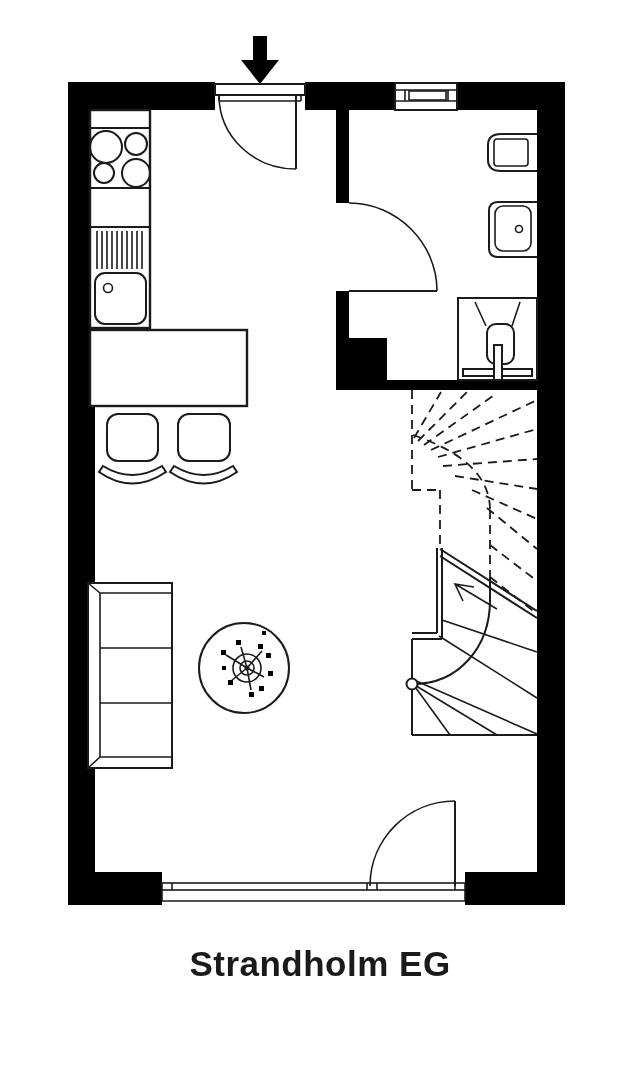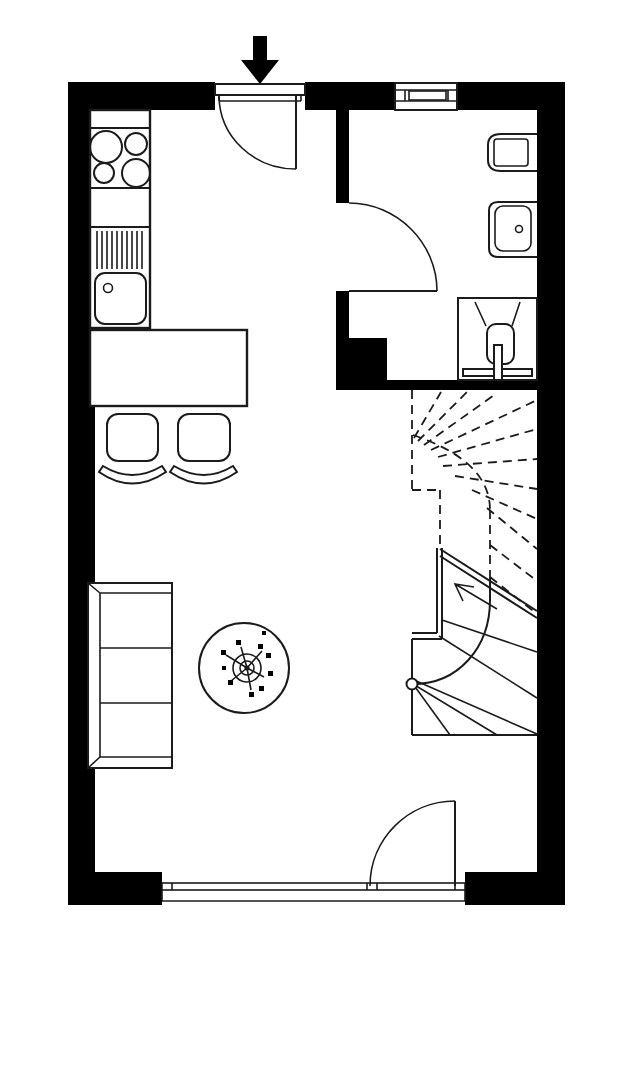--- a/index.html
+++ b/index.html
@@ -184,13 +184,14 @@
       <path class="lnthin" d="M162,901 H465 M162,890 V901 M465,890 V901"></path>
       <path class="lnthin" d="M172,883 V890 M367,883 V890 M377,883 V890 M455,883 V890"></path>
     </g>
     <g>
       <path class="ln" d="M455,801 V886"></path>
       <path class="lnthin" d="M370,886 C370,839 408,801 455,801"></path>
     </g>
 
   </svg>
 
+  <div class="plan-title">Strandholm EG</div>
 </div>
 
 </body></html>

